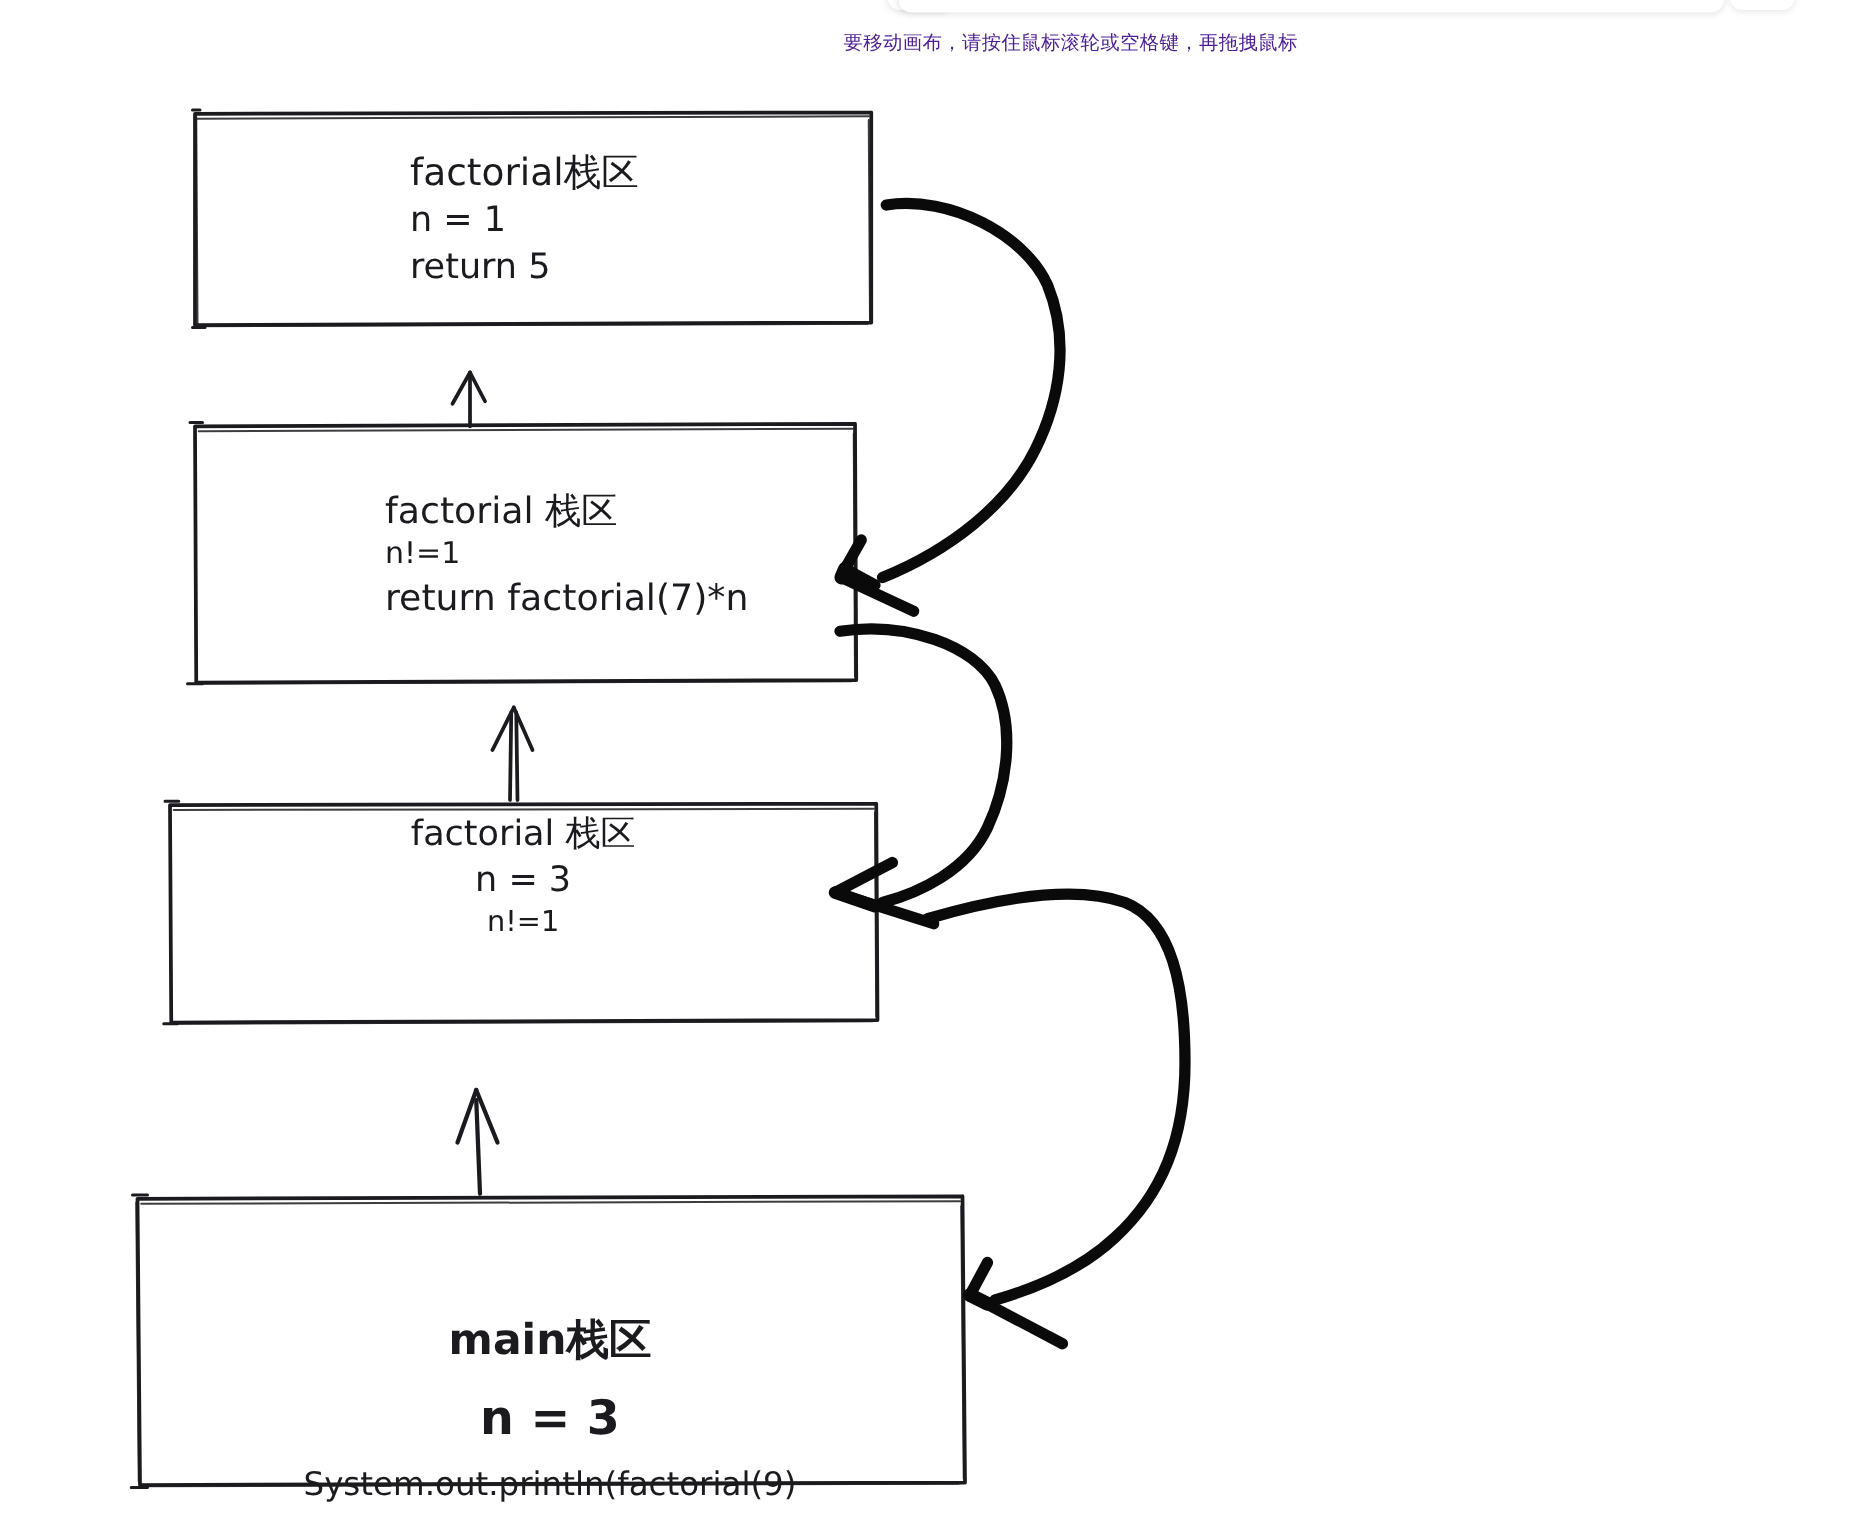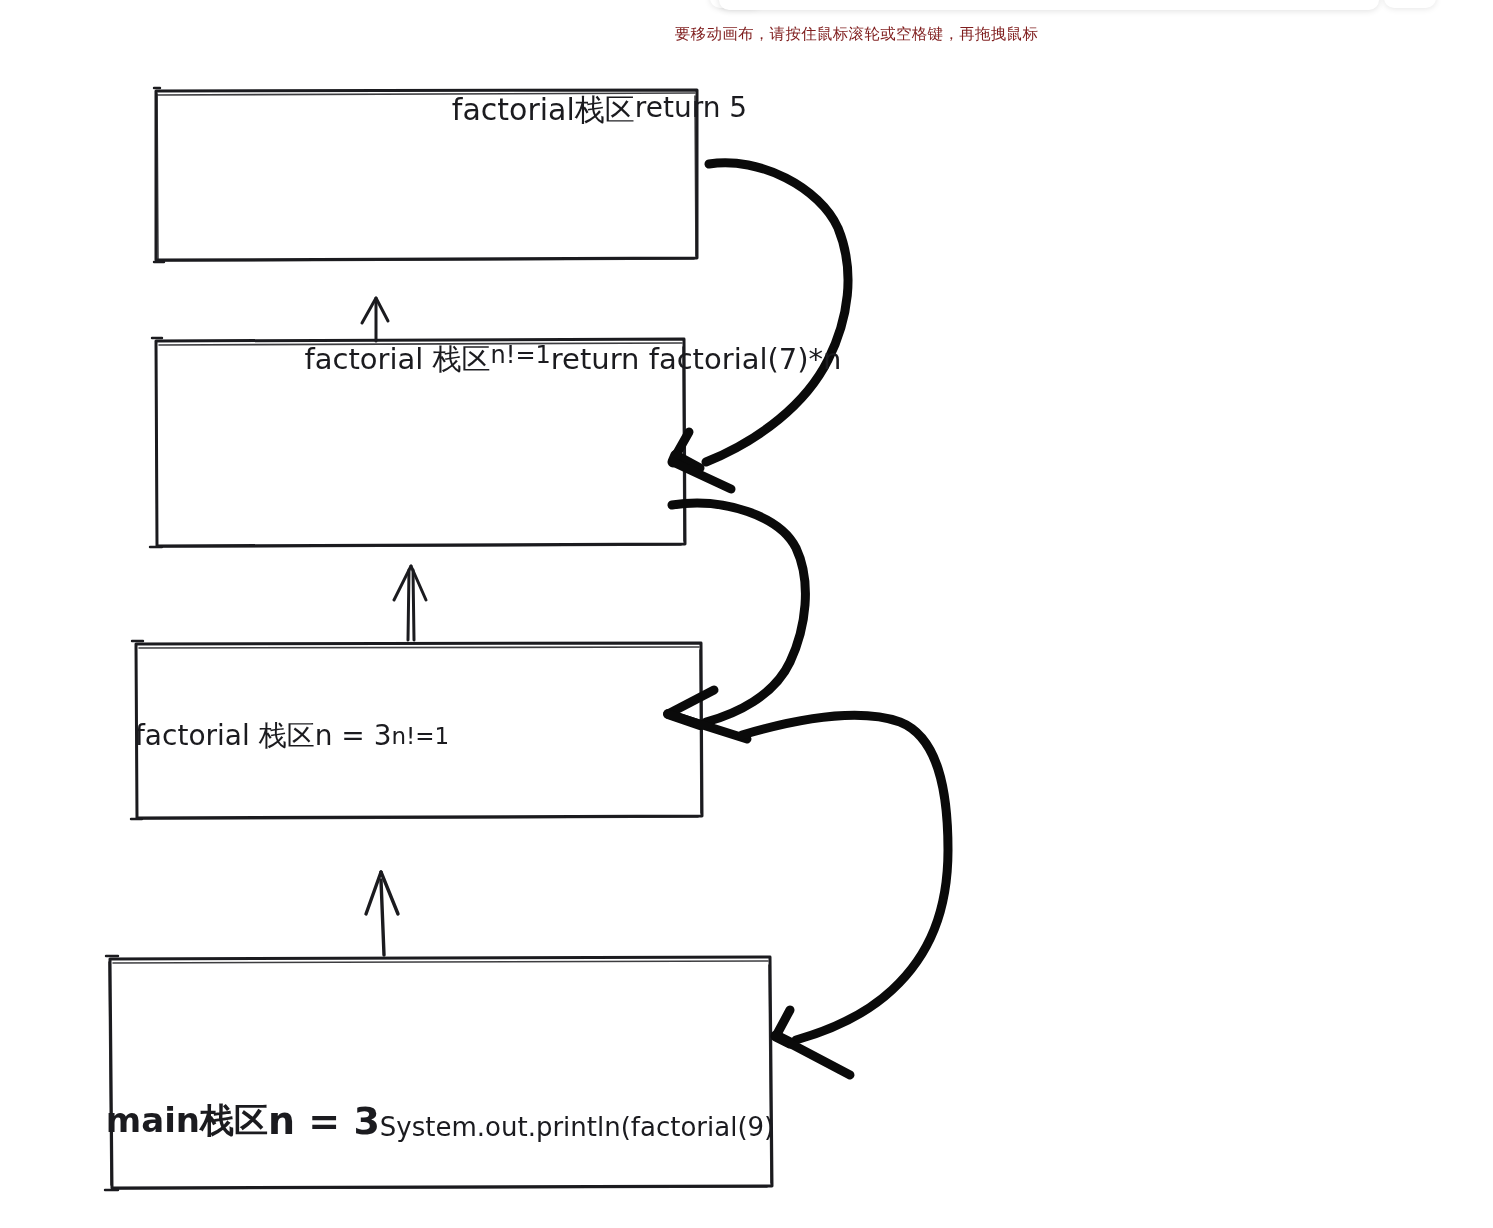--- a/index.html
+++ b/index.html
@@ -39,21 +39,21 @@
   #toolbar-right-blob { left: 1384px; }
 
   
   #canvas-hint {
     position: absolute;
     left: 0;
     top: 24px;
     width: 1493px;
     text-align: center;
     font-size: 15.5px;
-    color: #7f1d1d;
+    color: #4c1d95;
     letter-spacing: 0.3px;
     font-family: "DejaVu Sans", sans-serif;
     padding-left: 220px;
     box-sizing: border-box;
     white-space: nowrap;
   }
 
   
   #canvas {
     position: absolute;
@@ -72,21 +72,21 @@
   .stack-box {
     position: absolute;
     box-sizing: border-box;
   }
   .stack-box-body {
     position: absolute;
     left: 0; top: 0;
     width: 100%;
     height: 100%;
     display: flex;
-    flex-direction: row;
+    flex-direction: column;
     justify-content: center;
   }
   .box-line {
     font-family: "DejaVu Sans", sans-serif;
     color: #1b1b1f;
     line-height: 1.32;
     white-space: nowrap;
   }
 
   
@@ -197,20 +197,21 @@
                C948,910 930,955 892,990 C862,1018 824,1032 796,1040" stroke-width="9"></path>
       <path d="M790,1043 L776,1036" stroke-width="11"></path>
       <path d="M776,1036 L790,1010" stroke-width="9"></path>
       <path d="M776,1036 L850,1075" stroke-width="9"></path>
     </g>
   </svg>
 
   <div class="stack-box" id="box-factorial-1">
     <div class="stack-box-body">
       <div class="box-line">factorial栈区</div>
+      <div class="box-line sub">n = 1</div>
       <div class="box-line sub">return 5</div>
     </div>
   </div>
 
   <div class="stack-box" id="box-factorial-2">
     <div class="stack-box-body">
       <div class="box-line">factorial 栈区</div>
       <div class="box-line small">n!=1</div>
       <div class="box-line sub">return factorial(7)*n</div>
     </div>

